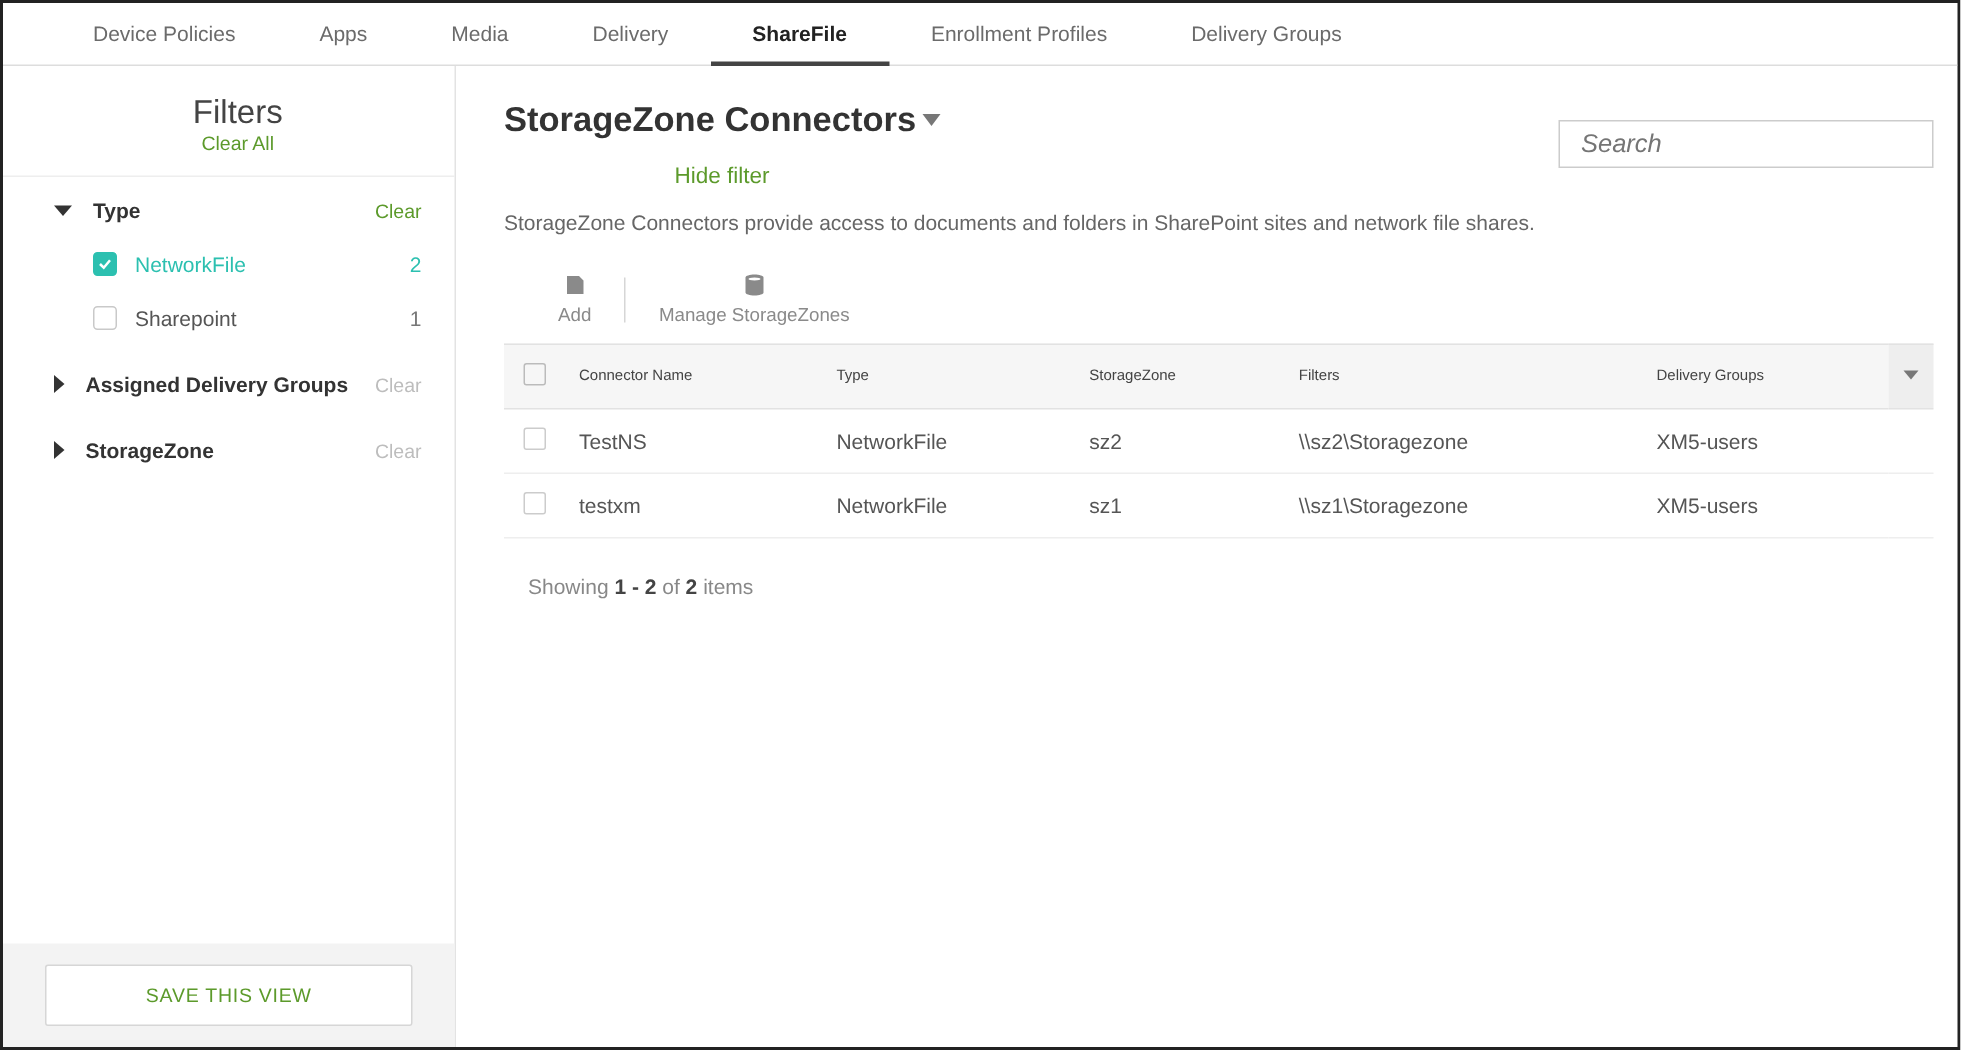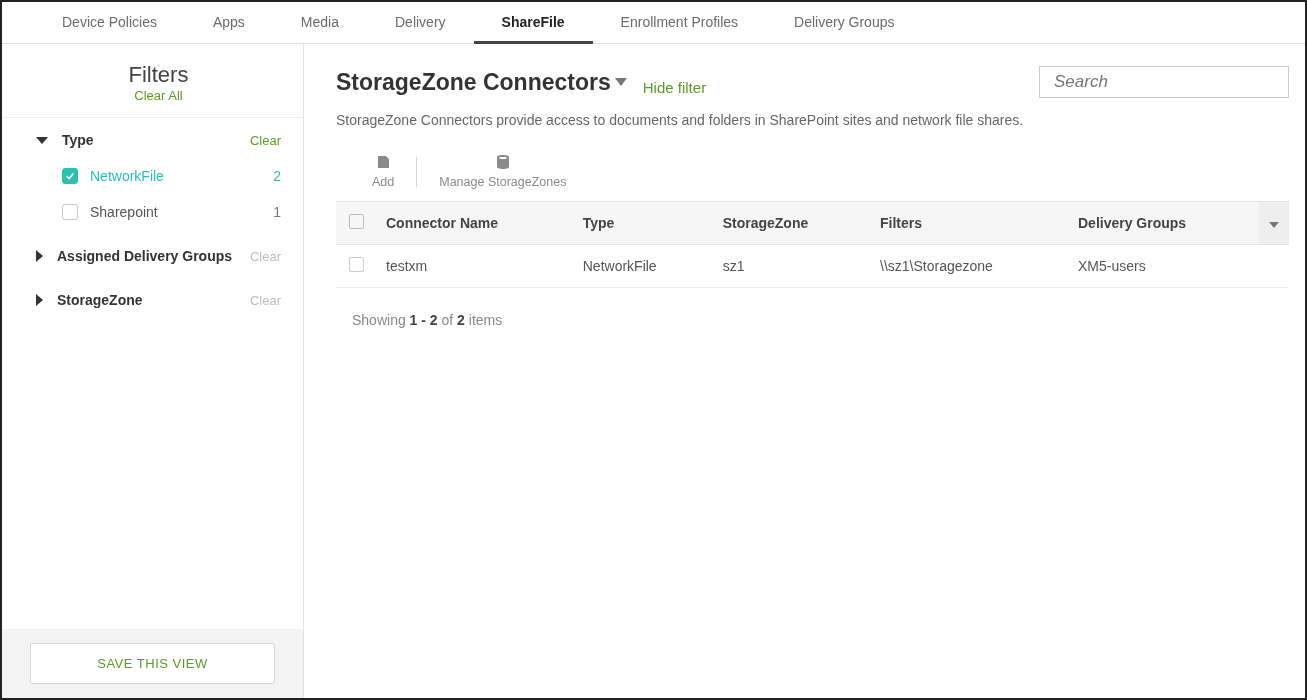--- a/index.html
+++ b/index.html
@@ -29,34 +29,34 @@
   .chk.checked svg { width:10px; height:10px; }
   .fi-label { font-size:14px; color:#555; }
   .fi-label.sel { color:#2cc0b0; }
   .fi-count { color:#777; font-size:14px; }
   .fi-count.sel { color:#2cc0b0; }
   .sidebar-spacer { flex:1; }
   .sidebar-footer { background:#f3f3f3; padding:14px 28px 14px 28px; }
   .save-view-btn { border:1px solid #d6d6d6; background:#fff; color:#5c9a2b; width:100%; padding:12px 0; font-size:13px; letter-spacing:.5px; cursor:pointer; border-radius:2px; }
   .main { flex:1; padding:22px 16px 0 32px; display:flex; flex-direction:column; overflow:hidden; }
   .main-head { display:flex; align-items:center; justify-content:space-between; }
-  .title-wrap { display:flex; align-items:flex-end; gap:16px; }
+  .title-wrap { display:flex; align-items:center; gap:16px;flex-direction:column; }
   .page-title { font-size:23px; font-weight:600; color:#333; display:flex; align-items:center; gap:4px; }
   .title-tri { width:0; height:0; border-left:6px solid transparent; border-right:6px solid transparent; border-top:8px solid #777; display:inline-block; }
   .hide-filter { color:#5c9a2b; font-size:15px; cursor:pointer; }
   .search-box { display:flex; align-items:center; border:1px solid #ccc; width:250px; height:32px; padding:0 8px 0 12px; }
   .search-box input { border:none; outline:none; flex:1; font-size:17px; font-style:italic; color:#888; }
   .search-box svg { width:16px; height:16px; fill:#666; }
   .description { color:#666; font-size:14px; margin-top:14px; }
   .toolbar { display:flex; align-items:center; margin-top:26px; padding-left:36px; gap:22px; }
   .tool-btn { display:flex; flex-direction:column; align-items:center; color:#8a8a8a; font-size:12.5px; cursor:pointer; text-align:center; line-height:1.35; }
   .tool-btn svg { width:16px; height:16px; fill:#8a8a8a; margin-bottom:4px; }
   .tool-sep { width:1px; height:30px; background:#d6d6d6; }
   table.conn { width:100%; border-collapse:collapse; margin-top:10px; }
-  table.conn thead th { text-align:left; font-weight:700; font-size:14px; color:#444; background:#f6f6f6; border-top:1px solid #e2e2e2; border-bottom:1px solid #e2e2e2; padding:12px 10px; }
+  table.conn thead th { text-align:left; font-weight:400; font-size:10px; color:#444; background:#f6f6f6; border-top:1px solid #e2e2e2; border-bottom:1px solid #e2e2e2; padding:12px 10px; }
   table.conn thead th:first-child { width:40px; text-align:center; }
   table.conn thead th:last-child { width:28px; background:#eeeeee; text-align:center; }
   .hdr-chk { width:15px; height:15px; border:1px solid #bbb; border-radius:2px; display:inline-block; }
   table.conn tbody td { padding:12px 10px; font-size:14px; color:#555; border-bottom:1px solid #eee; }
   table.conn tbody td:first-child { text-align:center; }
   .row-chk { width:15px; height:15px; border:1px solid #ccc; border-radius:2px; display:inline-block; }
   .chev-down { width:0; height:0; border-left:5px solid transparent; border-right:5px solid transparent; border-top:6px solid #777; display:inline-block; }
   .pager { margin:24px 0 0 16px; font-size:14px; color:#888; }
   .pager b { color:#444; font-weight:600; }
 </style>
@@ -178,20 +178,29 @@
             <th>Type</th>
             <th>StorageZone</th>
             <th>Filters</th>
             <th>Delivery Groups</th>
             <th><span class="chev-down"></span></th>
           </tr>
         </thead>
         <tbody>
           <tr>
             <td><span class="row-chk"></span></td>
+            <td>TestNS</td>
+            <td>NetworkFile</td>
+            <td>sz2</td>
+            <td>\\sz2\Storagezone</td>
+            <td>XM5-users</td>
+            <td></td>
+          </tr>
+          <tr>
+            <td><span class="row-chk"></span></td>
             <td>testxm</td>
             <td>NetworkFile</td>
             <td>sz1</td>
             <td>\\sz1\Storagezone</td>
             <td>XM5-users</td>
             <td></td>
           </tr>
         </tbody>
       </table>
 

